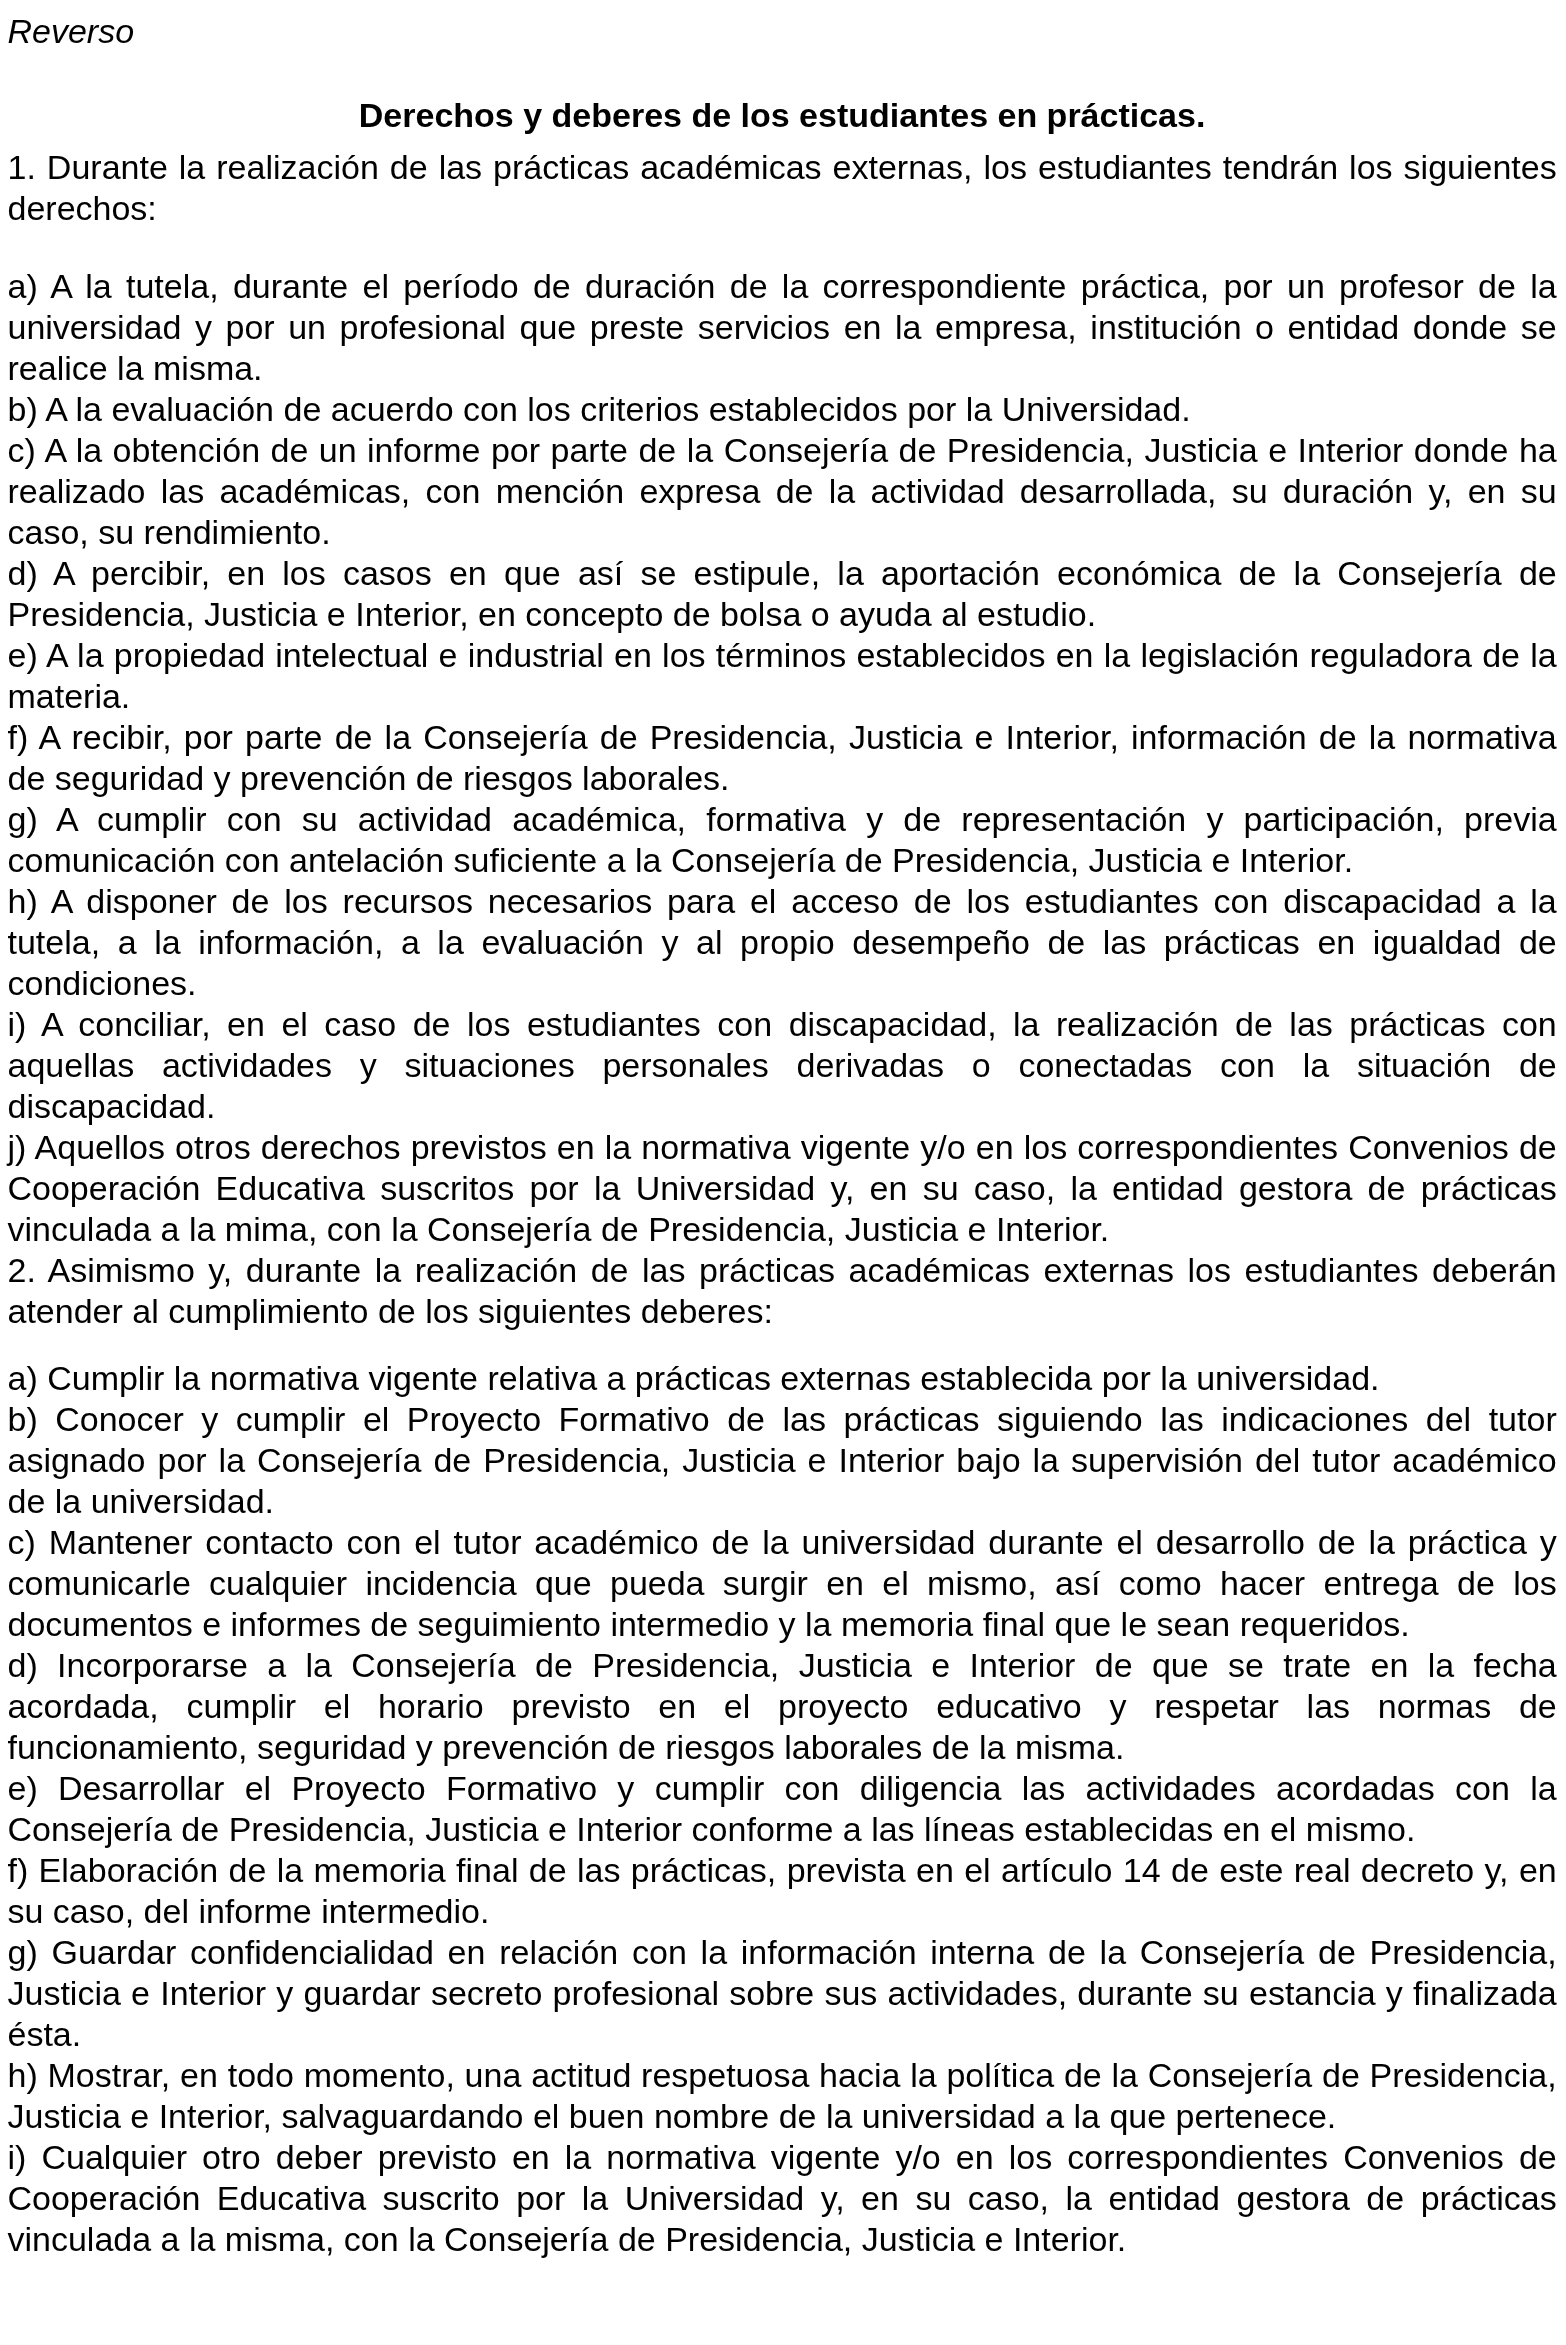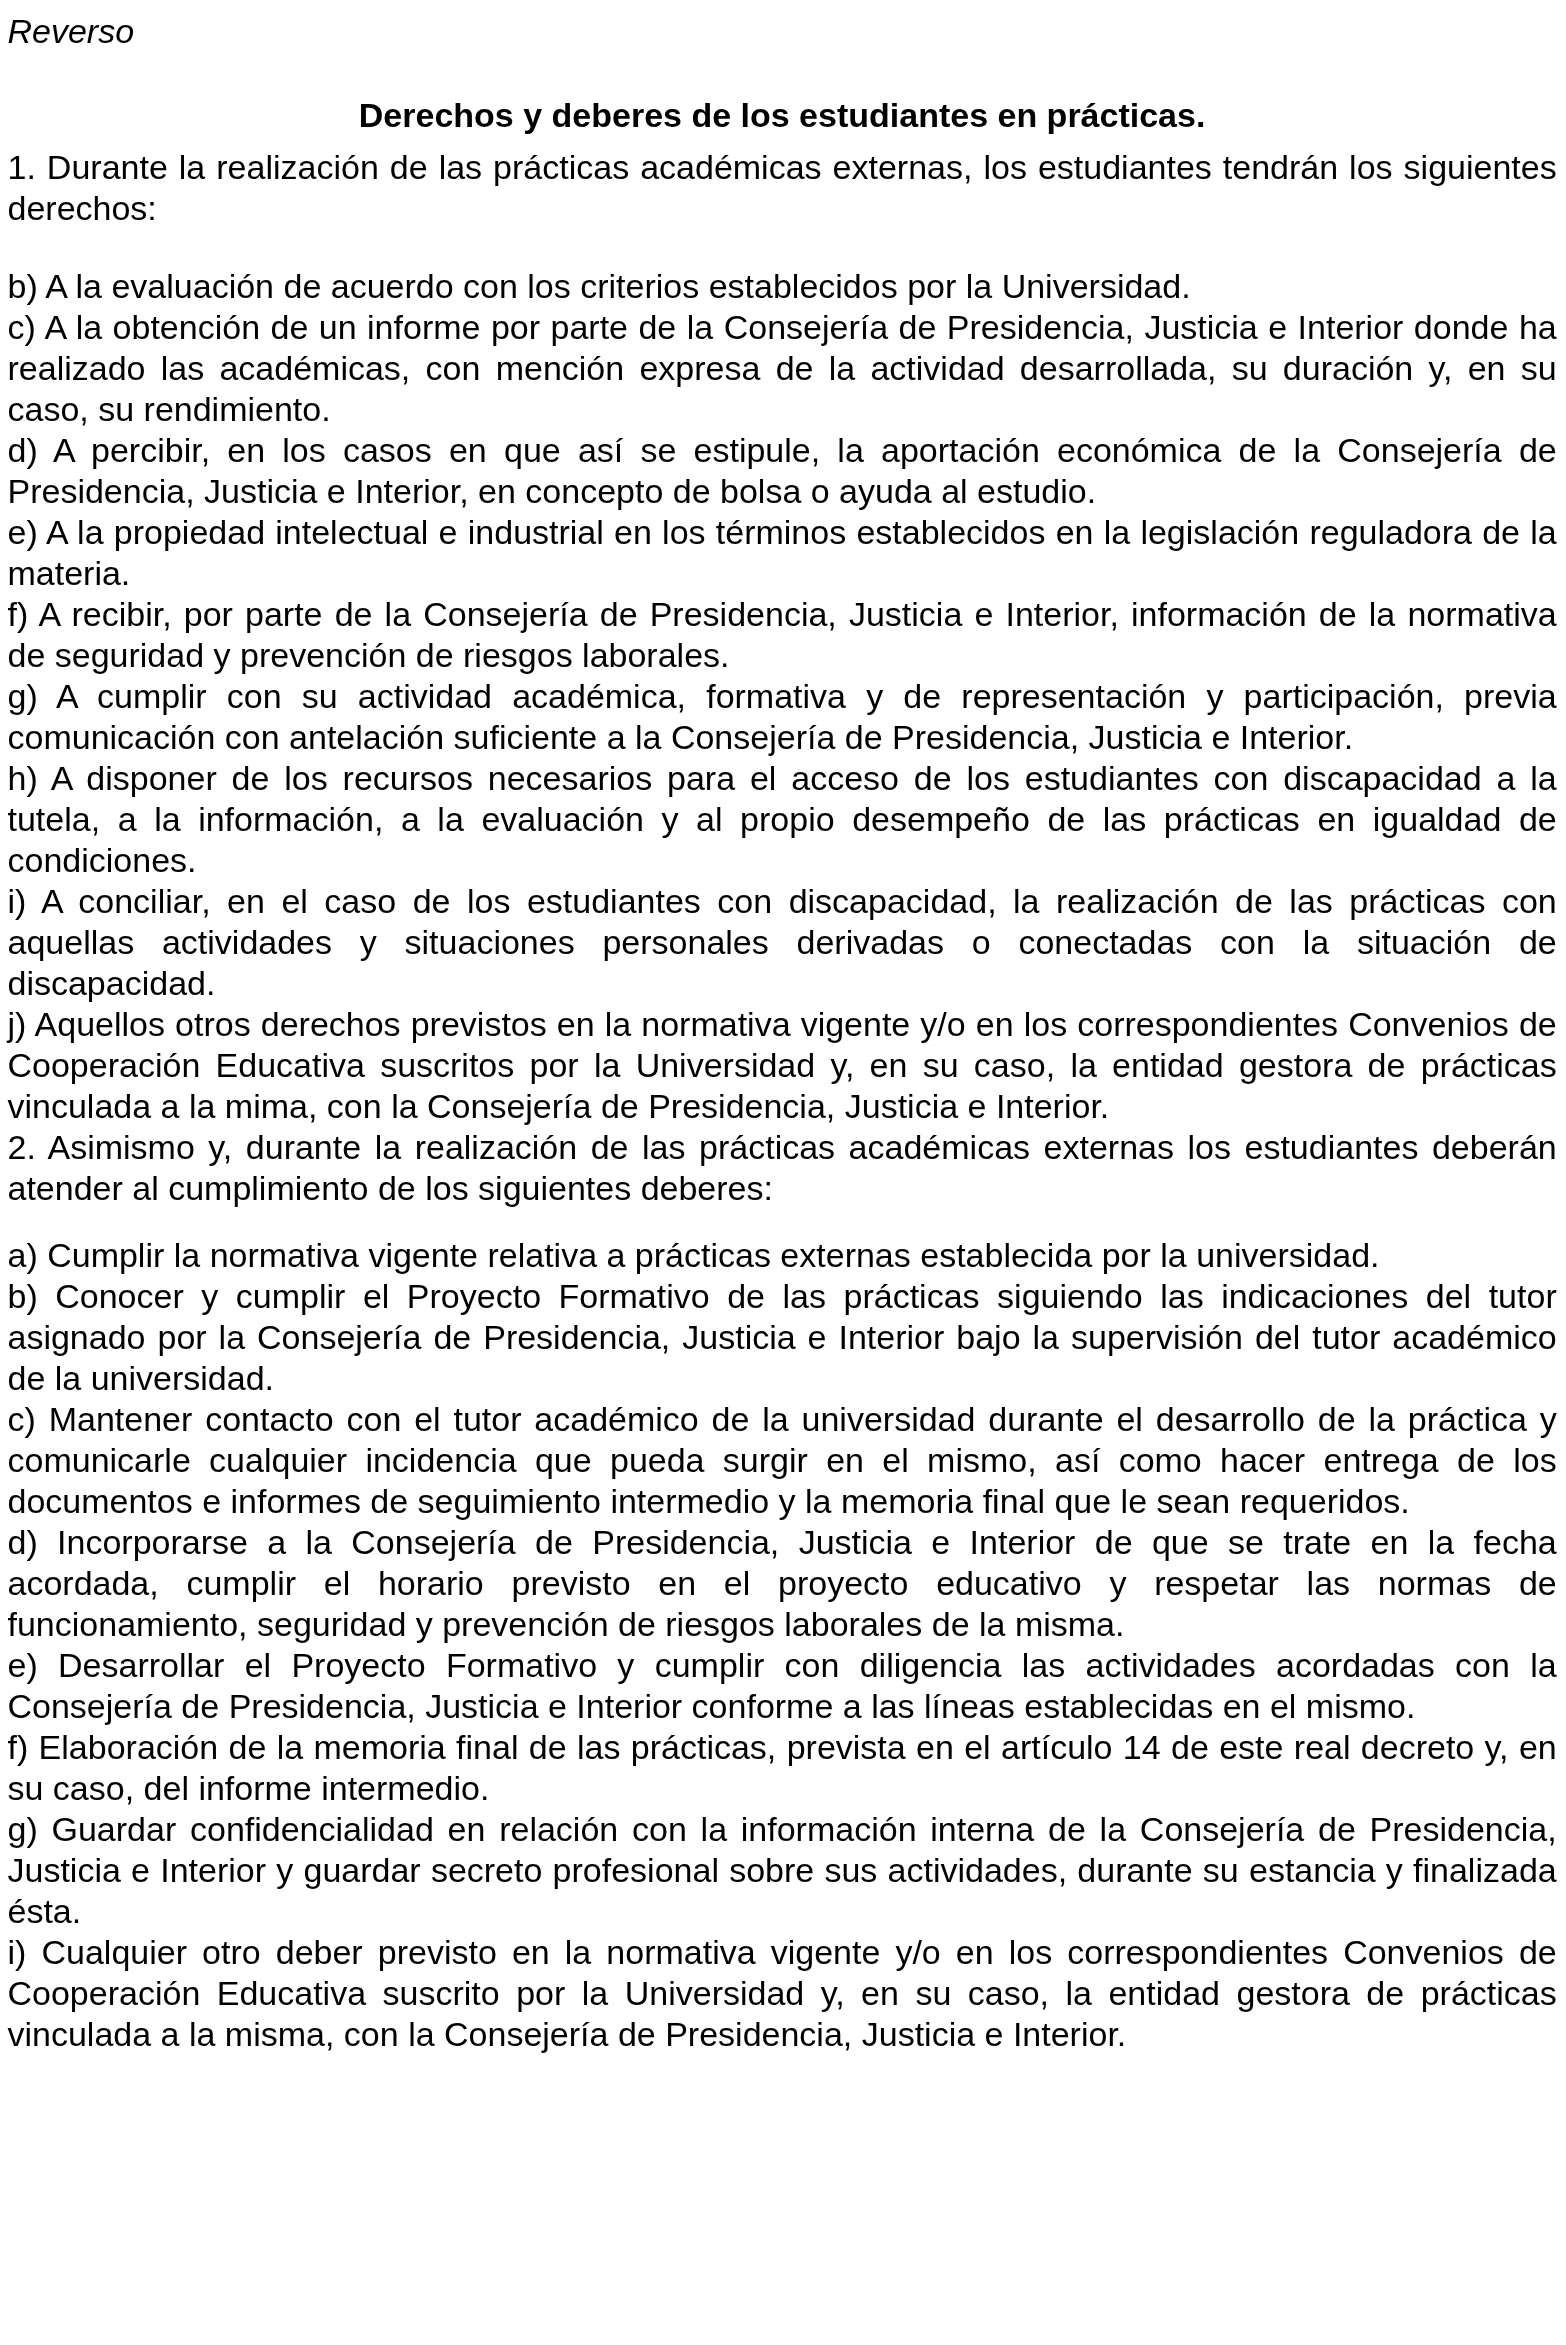--- a/index.html
+++ b/index.html
@@ -49,20 +49,21 @@
 
 <div class="page">
 
   <p class="reverso">Reverso</p>
 
   <p class="doc-title">Derechos y deberes de los estudiantes en prácticas.</p>
 
   <p class="para intro-1">1. Durante la realización de las prácticas académicas externas, los estudiantes tendrán los siguientes derechos:</p>
 
   <div class="items-group">
+    <p class="para">a) A la tutela, durante el período de duración de la correspondiente práctica, por un profesor de la universidad y por un profesional que preste servicios en la empresa, institución o entidad donde se realice la misma.</p>
     <p class="para">b) A la evaluación de acuerdo con los criterios establecidos por la Universidad.</p>
     <p class="para">c) A la obtención de un informe por parte de la Consejería de Presidencia, Justicia e Interior donde ha realizado las académicas, con mención expresa de la actividad desarrollada, su duración y, en su caso, su rendimiento.</p>
     <p class="para">d) A percibir, en los casos en que así se estipule, la aportación económica de la Consejería de Presidencia, Justicia e Interior, en concepto de bolsa o ayuda al estudio.</p>
     <p class="para">e) A la propiedad intelectual e industrial en los términos establecidos en la legislación reguladora de la materia.</p>
     <p class="para">f) A recibir, por parte de la Consejería de Presidencia, Justicia e Interior, información de la normativa de seguridad y prevención de riesgos laborales.</p>
     <p class="para">g) A cumplir con su actividad académica, formativa y de representación y participación, previa comunicación con antelación suficiente a la Consejería de Presidencia, Justicia e Interior.</p>
     <p class="para">h) A disponer de los recursos necesarios para el acceso de los estudiantes con discapacidad a la tutela, a la información, a la evaluación y al propio desempeño de las prácticas en igualdad de condiciones.</p>
     <p class="para">i) A conciliar, en el caso de los estudiantes con discapacidad, la realización de las prácticas con aquellas actividades y situaciones personales derivadas o conectadas con la situación de discapacidad.</p>
     <p class="para">j) Aquellos otros derechos previstos en la normativa vigente y/o en los correspondientes Convenios de Cooperación Educativa suscritos por la Universidad y, en su caso, la entidad gestora de prácticas vinculada a la mima, con la Consejería de Presidencia, Justicia e Interior.</p>
   </div>
@@ -70,17 +71,18 @@
   <p class="para intro-2">2. Asimismo y, durante la realización de las prácticas académicas externas los estudiantes deberán atender al cumplimiento de los siguientes deberes:</p>
 
   <div class="items-group-2">
     <p class="para">a) Cumplir la normativa vigente relativa a prácticas externas establecida por la universidad.</p>
     <p class="para">b) Conocer y cumplir el Proyecto Formativo de las prácticas siguiendo las indicaciones del tutor asignado por la Consejería de Presidencia, Justicia e Interior bajo la supervisión del tutor académico de la universidad.</p>
     <p class="para">c) Mantener contacto con el tutor académico de la universidad durante el desarrollo de la práctica y comunicarle cualquier incidencia que pueda surgir en el mismo, así como hacer entrega de los documentos e informes de seguimiento intermedio y la memoria final que le sean requeridos.</p>
     <p class="para">d) Incorporarse a la Consejería de Presidencia, Justicia e Interior de que se trate en la fecha acordada, cumplir el horario previsto en el proyecto educativo y respetar las normas de funcionamiento, seguridad y prevención de riesgos laborales de la misma.</p>
     <p class="para">e) Desarrollar el Proyecto Formativo y cumplir con diligencia las actividades acordadas con la Consejería de Presidencia, Justicia e Interior conforme a las líneas establecidas en el mismo.</p>
     <p class="para">f) Elaboración de la memoria final de las prácticas, prevista en el artículo 14 de este real decreto y, en su caso, del informe intermedio.</p>
     <p class="para">g) Guardar confidencialidad en relación con la información interna de la Consejería de Presidencia, Justicia e Interior y guardar secreto profesional sobre sus actividades, durante su estancia y finalizada ésta.</p>
+    <p class="para">h) Mostrar, en todo momento, una actitud respetuosa hacia la política de la Consejería de Presidencia, Justicia e Interior, salvaguardando el buen nombre de la universidad a la que pertenece.</p>
     <p class="para">i) Cualquier otro deber previsto en la normativa vigente y/o en los correspondientes Convenios de Cooperación Educativa suscrito por la Universidad y, en su caso, la entidad gestora de prácticas vinculada a la misma, con la Consejería de Presidencia, Justicia e Interior.</p>
   </div>
 
 </div>
 
 
 </body></html>

